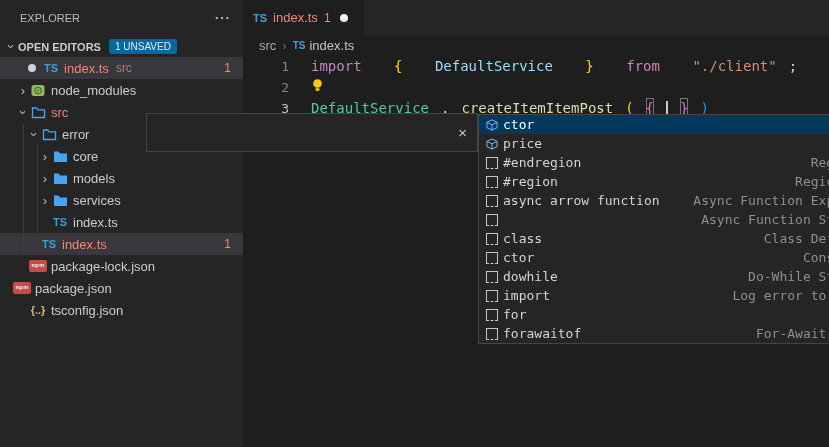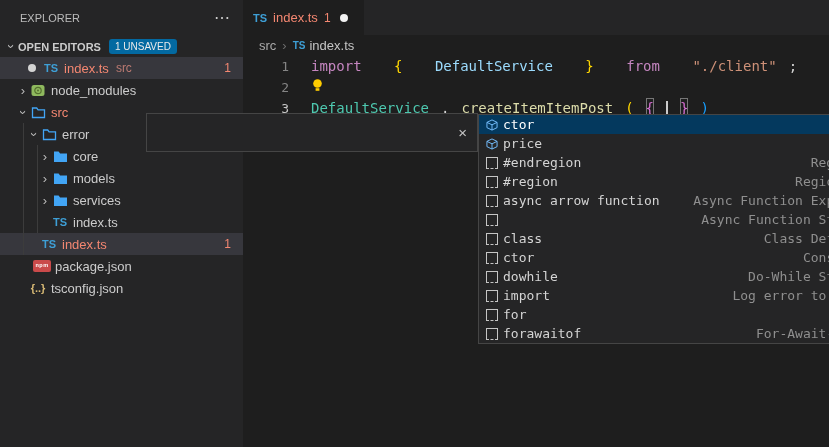--- a/index.html
+++ b/index.html
@@ -166,21 +166,28 @@
           <span style="">index.ts</span>
         </div>
         <div class="tree-row selected" style="padding-left: 27px;">
           <span class="chev" style="visibility:hidden">›</span>
           <span class="icon">
             <span class="ts-icon" style="margin:0">TS</span>
           </span>
           <span style="color:#f48771">index.ts</span>
           <span class="row-badge">1</span>
         </div>
-        <div class="tree-row" style="padding-left: 20px;">
+        <div class="tree-row" style="padding-left: 16px;">
+          <span class="chev" style="visibility:hidden">›</span>
+          <span class="icon">
+            <span class="npm-icon">npm</span>
+          </span>
+          <span style="">package-lock.json</span>
+        </div>
+        <div class="tree-row" style="padding-left: 0;">
           <span class="chev" style="visibility:hidden">›</span>
           <span class="icon">
             <span class="npm-icon">npm</span>
           </span>
           <span style="">package.json</span>
         </div>
         <div class="tree-row" style="padding-left: 16px;">
           <span class="chev" style="visibility:hidden">›</span>
           <span class="icon">
             <span class="braces-icon">{..}</span>

